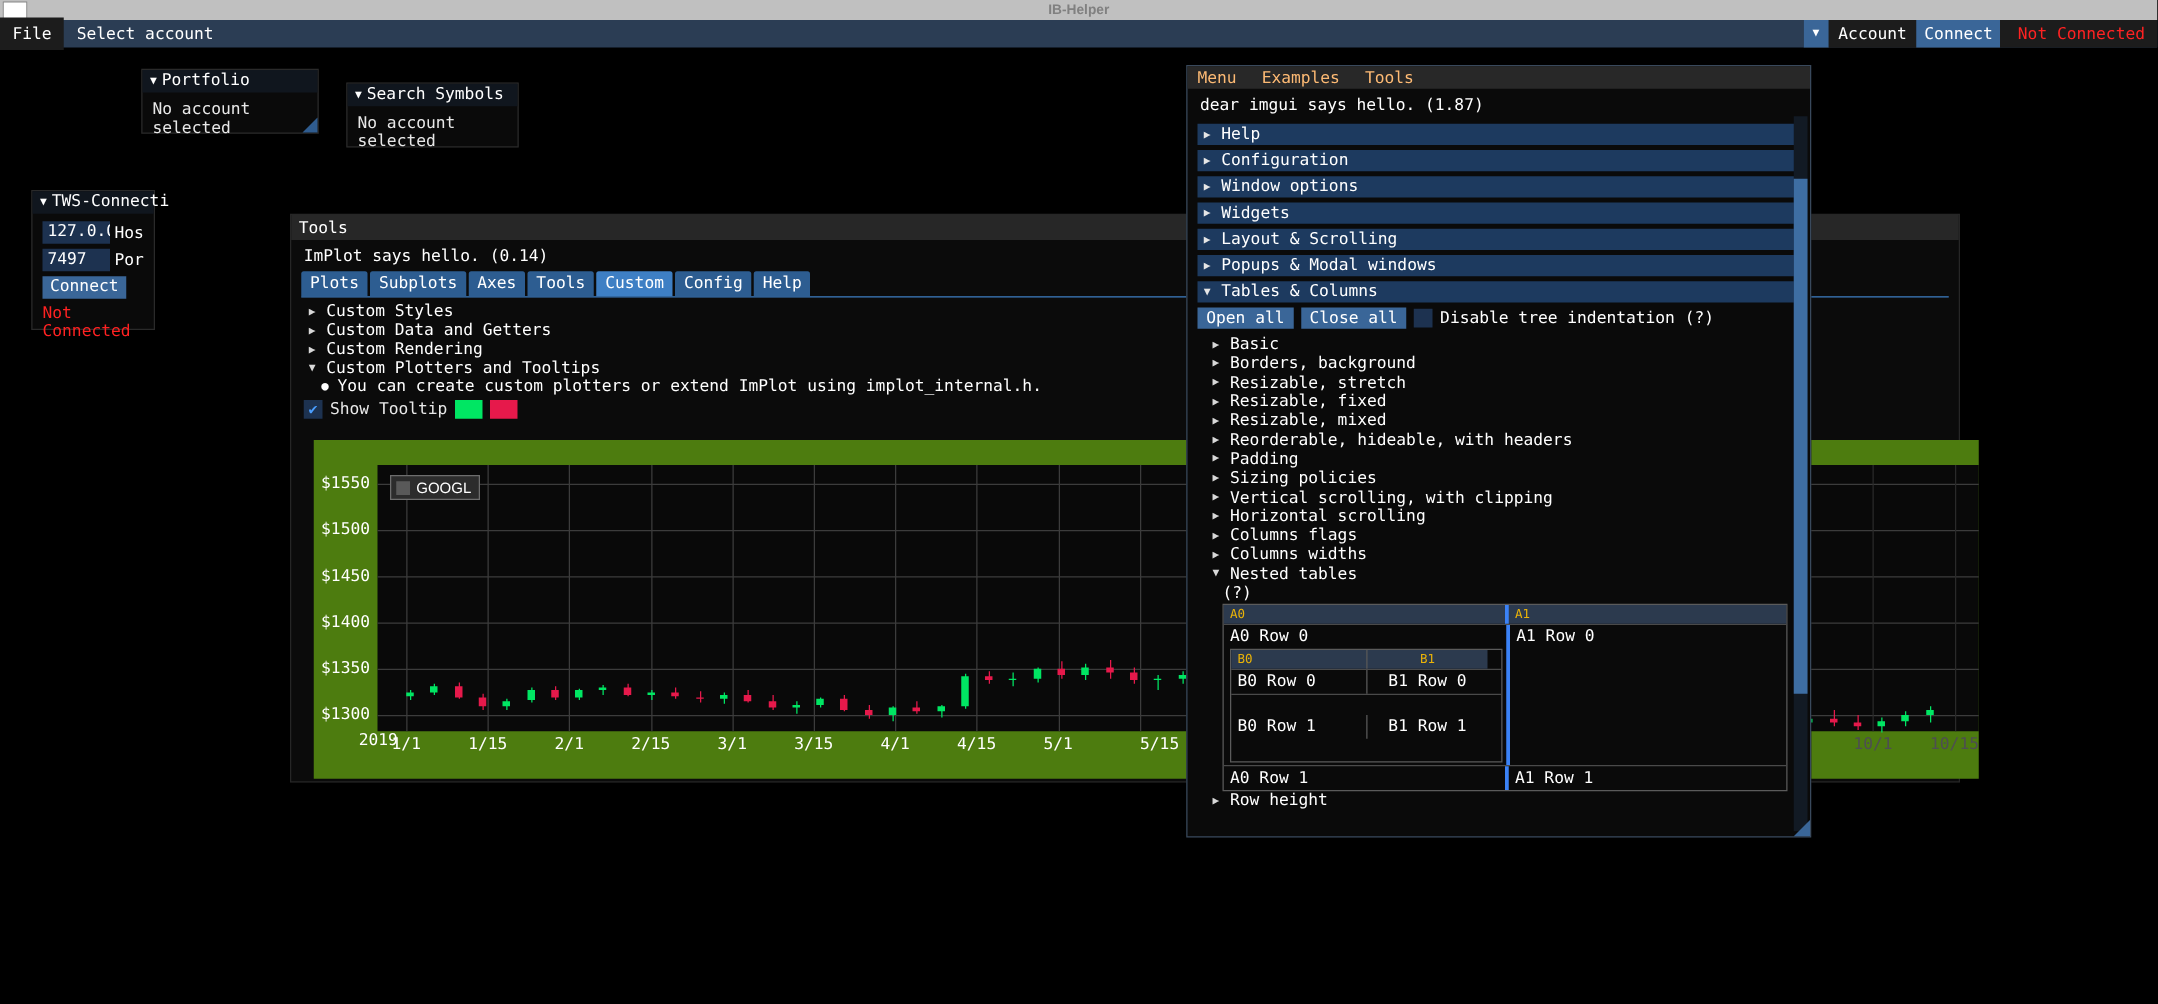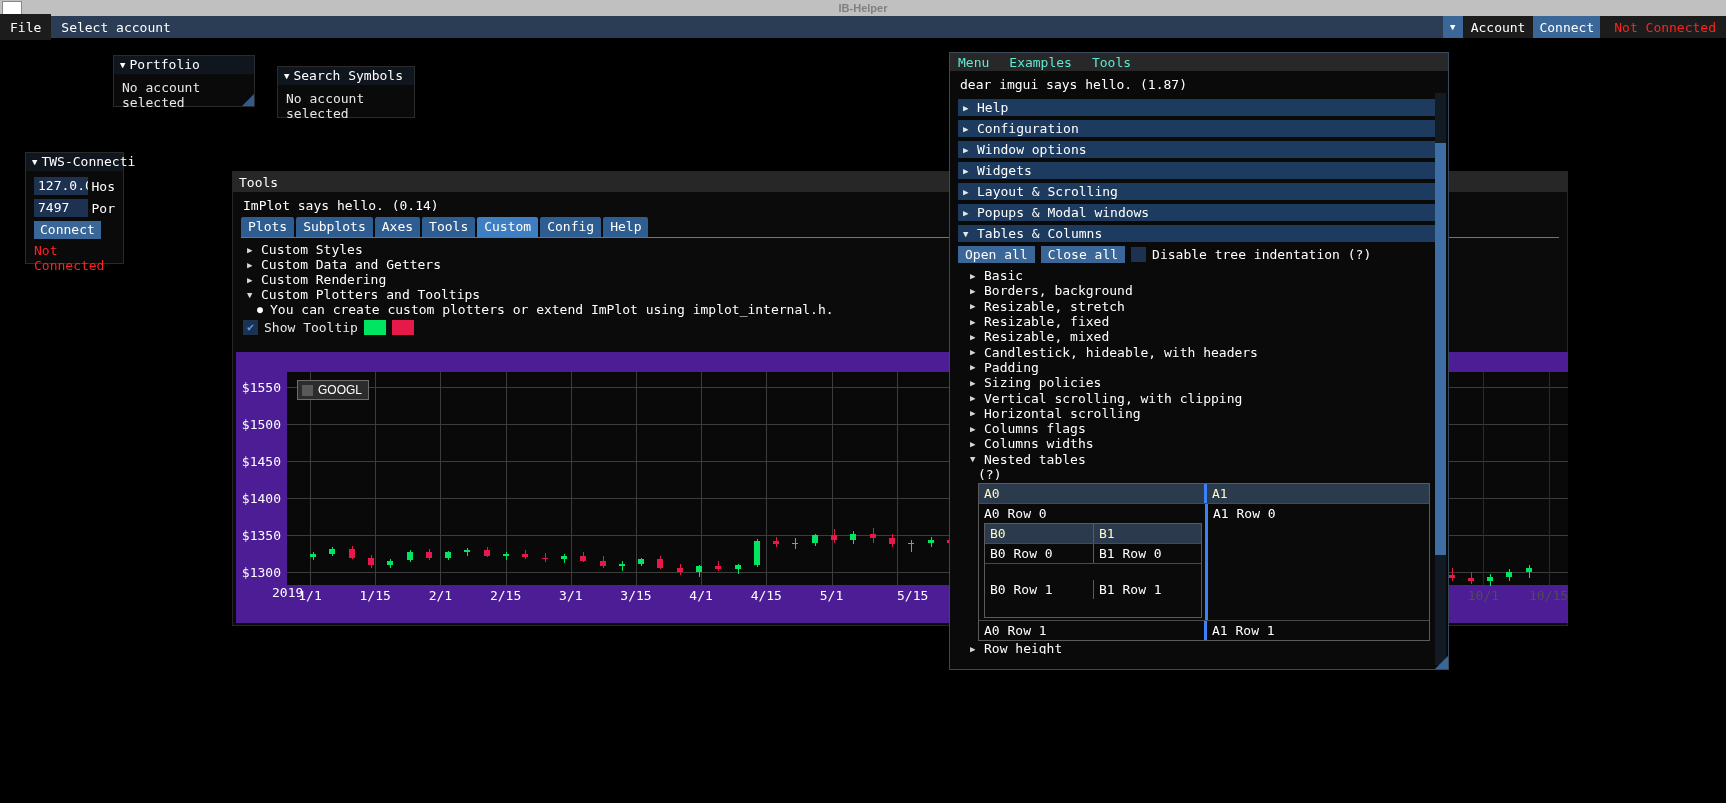--- a/index.html
+++ b/index.html
@@ -67,60 +67,60 @@
   .tree{padding:4px 0 0 14px;}
   .tnode{display:flex;align-items:center;height:15px;color:#ffffff;}
   .tarrow{width:14px;display:inline-block;font-size:9px;color:#d8d8d8;}
   .bullet{padding-left:24px;color:#ffffff;height:15px;display:flex;align-items:center;}
   .bdot{margin-right:7px;font-size:10px;}
   .cbrow{display:flex;align-items:center;padding-left:10px;height:17px;margin-top:2px;gap:6px;}
   .cbox{width:15px;height:15px;background:#1d3250;color:#4a9eff;font-size:12px;display:flex;align-items:center;justify-content:center;line-height:15px;}
   .swatch{width:22px;height:15px;}
 
   
-  #plotwrap{position:absolute;left:3px;top:180px;width:1332px;height:271px;background:#4c1d95;}
+  #plotwrap{position:absolute;left:18px;top:180px;width:1332px;height:271px;background:#4d7c0f;}
   #plot-title{position:absolute;right:0;top:0;width:100%;height:18px;text-align:right;padding-right:390px;box-sizing:border-box;color:#ffffff;font-size:13px;line-height:18px;}
   #plot-canvas{position:absolute;left:51px;top:20px;width:1281px;height:213px;background:#090909;}
   .ytick{position:absolute;right:1287px;transform:translateY(-50%);color:#ffffff;font-size:13px;white-space:nowrap;}
   .xtick{position:absolute;top:216px;transform:translateX(-50%);color:#ffffff;font-size:13px;white-space:nowrap;}
   .xtick.dim{color:#4e4e52;}
   .gridh{position:absolute;left:0;width:100%;height:1px;background:#3c3c3c;}
   .gridv{position:absolute;top:0;height:100%;width:1px;background:#3c3c3c;}
   #plot-year{position:absolute;left:36px;top:233px;color:#ffffff;font-size:13px;}
   #legend{position:absolute;left:10px;top:8px;background:#2c2c2c;border:1px solid #6d6d6d;padding:2px 6px 2px 4px;display:flex;align-items:center;gap:5px;color:#ffffff;font-family:"Liberation Sans",sans-serif;font-size:12px;}
   #legend .lsq{width:11px;height:11px;background:#595959;}
   .cwick{position:absolute;width:1px;}
   .cbody{position:absolute;}
 
   
   #imgui{left:949px;top:52px;width:498px;height:616px;background:#0a0a0a;border:1px solid #39495c;}
   #imgui .win-title{background:#2b5382;height:17px;line-height:17px;}
-  #imgui-menubar{height:18px;background:#282828;display:flex;align-items:center;gap:20px;padding:0 8px;color:#5eead4;}
+  #imgui-menubar{height:18px;background:#282828;display:flex;align-items:center;gap:20px;padding:0 8px;color:#fdba74;}
   #imgui-body{position:relative;padding:5px 8px 0 8px;height:578px;overflow:hidden;}
   .imgui-hello{color:#ffffff;margin:1px 0 7px 2px;}
   .header{background:#1d3a5f;color:#ffffff;height:17px;display:flex;align-items:center;padding-left:5px;margin-bottom:4px;}
   .header .tarrow{color:#e6e6e6;}
   .subtree{padding-left:12px;}
   .snode{display:flex;align-items:center;height:15.3px;color:#ffffff;}
   .btnrow{display:flex;align-items:center;gap:6px;margin:3px 0 5px 0;}
   .ibtn{background:#3a6698;color:#fff;padding:1px 7px;line-height:15px;}
   .icbox{width:15px;height:15px;background:#1d3250;}
   .dim-lbl{color:#ffffff;}
   .qmark{color:#ffffff;padding-left:20px;height:14px;}
 
   
   .ntable{margin:2px 0 0 20px;border:1px solid #5b5b5b;width:452px;box-sizing:border-box;}
   .ntrow{display:flex;}
-  .nthead{background:#2c3a4e;color:#fef9c3;padding:2px 5px;font-size:13px;}
+  .nthead{background:#2c3a4e;color:#eab308;padding:2px 5px;font-size:10px;}
   .ntcell{color:#fff;padding:2px 5px;font-size:13px;box-sizing:border-box;}
   .col-a0{width:226px;box-sizing:border-box;}
   .col-a1{width:226px;box-sizing:border-box;border-left:3px solid #3b82f6;}
   .inner-table{border:1px solid #5b5b5b;margin:2px 0 0 0;width:218px;box-sizing:border-box;}
   .col-b0{width:108px;box-sizing:border-box;}
-  .col-b1{width:108px;box-sizing:border-box;border-left:1px solid #5b5b5b;}
+  .col-b1{width:97px;box-sizing:border-box;border-left:1px solid #5b5b5b;text-align:center;}
   .rowline{border-top:1px solid #4a4a4a;}
 
   
   #imgui-scroll{position:absolute;right:2px;top:40px;width:11px;height:572px;background:#121a24;}
   #imgui-scroll-thumb{position:absolute;left:0;top:50px;width:11px;height:412px;background:#3e6ea3;}
   #imgui-grip{position:absolute;right:0;bottom:0;width:0;height:0;border-left:13px solid transparent;border-bottom:13px solid #3a6698;}
 </style>
 </head>
 <body>
 
@@ -475,21 +475,21 @@
         <div class="snode">
           <span class="tarrow">▶</span>
           <span>Resizable, fixed</span>
         </div>
         <div class="snode">
           <span class="tarrow">▶</span>
           <span>Resizable, mixed</span>
         </div>
         <div class="snode">
           <span class="tarrow">▶</span>
-          <span>Candlestick, hideable, with headers</span>
+          <span>Reorderable, hideable, with headers</span>
         </div>
         <div class="snode">
           <span class="tarrow">▶</span>
           <span>Padding</span>
         </div>
         <div class="snode">
           <span class="tarrow">▶</span>
           <span>Sizing policies</span>
         </div>
         <div class="snode">

